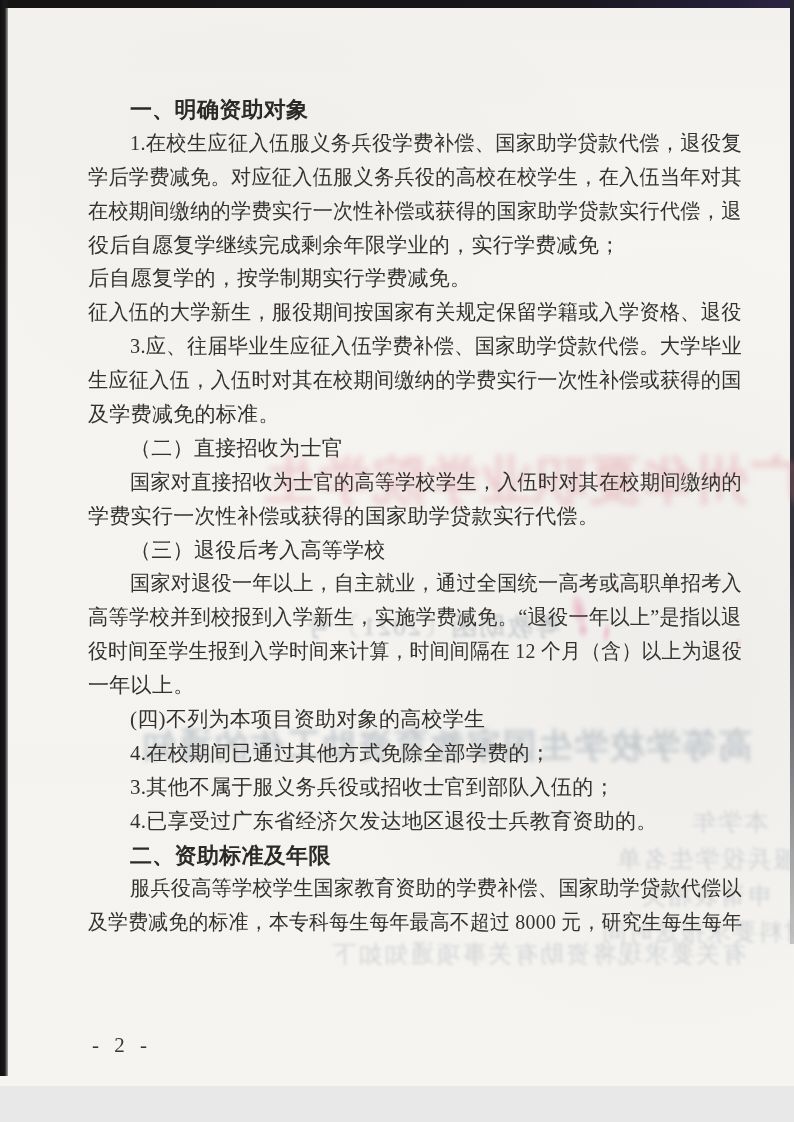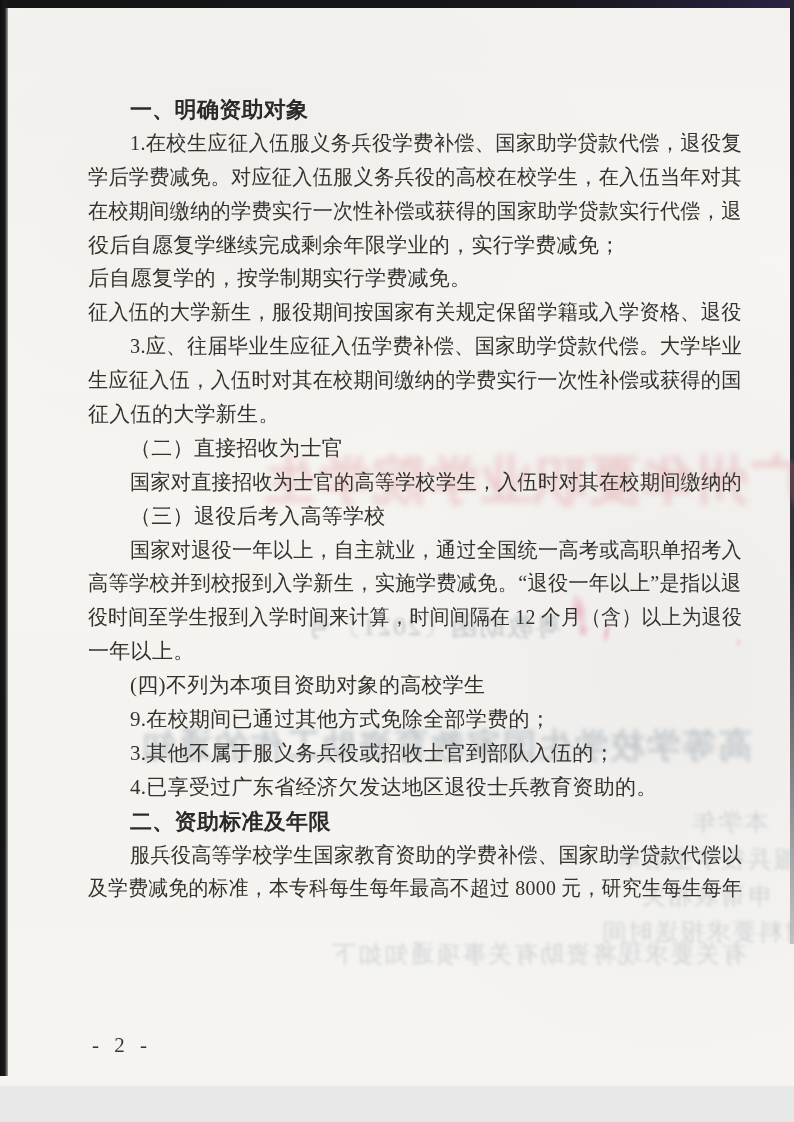--- a/index.html
+++ b/index.html
@@ -54,30 +54,31 @@
   <div id="doc">
       <div class="line ind b"><span class="txt">一、明确资助对象</span></div>
       <div class="line ind fit"><span class="txt" style="transform: scaleX(0.9653);">1.在校生应征入伍服义务兵役学费补偿、国家助学贷款代偿，退役复</span></div>
       <div class="line fit"><span class="txt" style="transform: scaleX(0.958944);">学后学费减免。对应征入伍服义务兵役的高校在校学生，在入伍当年对其</span></div>
       <div class="line fit"><span class="txt" style="transform: scaleX(0.958944);">在校期间缴纳的学费实行一次性补偿或获得的国家助学贷款实行代偿，退</span></div>
       <div class="line"><span class="txt">役后自愿复学继续完成剩余年限学业的，实行学费减免；</span></div>
       <div class="line"><span class="txt">后自愿复学的，按学制期实行学费减免。</span></div>
       <div class="line fit"><span class="txt" style="transform: scaleX(0.958944);">征入伍的大学新生，服役期间按国家有关规定保留学籍或入学资格、退役</span></div>
       <div class="line ind fit"><span class="txt" style="transform: scaleX(0.9653);">3.应、往届毕业生应征入伍学费补偿、国家助学贷款代偿。大学毕业</span></div>
       <div class="line fit"><span class="txt" style="transform: scaleX(0.958944);">生应征入伍，入伍时对其在校期间缴纳的学费实行一次性补偿或获得的国</span></div>
-      <div class="line"><span class="txt">征入伍的大学新生。</span></div>
+      <div class="line"><span class="txt">及学费减免的标准。</span></div>
       <div class="line ind"><span class="txt">（二）直接招收为士官</span></div>
       <div class="line ind fit"><span class="txt" style="transform: scaleX(0.957746);">国家对直接招收为士官的高等学校学生，入伍时对其在校期间缴纳的</span></div>
+      <div class="line"><span class="txt">学费实行一次性补偿或获得的国家助学贷款实行代偿。</span></div>
       <div class="line ind"><span class="txt">（三）退役后考入高等学校</span></div>
       <div class="line ind fit"><span class="txt" style="transform: scaleX(0.957746);">国家对退役一年以上，自主就业，通过全国统一高考或高职单招考入</span></div>
       <div class="line fit"><span class="txt" style="transform: scaleX(0.961765);">高等学校并到校报到入学新生，实施学费减免。“退役一年以上”是指以退</span></div>
       <div class="line fit"><span class="txt" style="transform: scaleX(0.943723);">役时间至学生报到入学时间来计算，时间间隔在 12 个月（含）以上为退役</span></div>
       <div class="line"><span class="txt">一年以上。</span></div>
       <div class="line ind"><span class="txt">(四)不列为本项目资助对象的高校学生</span></div>
-      <div class="line ind"><span class="txt">9.在校期间已通过其他方式免除全部学费的；</span></div>
+      <div class="line ind"><span class="txt">4.在校期间已通过其他方式免除全部学费的；</span></div>
       <div class="line ind"><span class="txt">3.其他不属于服义务兵役或招收士官到部队入伍的；</span></div>
       <div class="line ind"><span class="txt">4.已享受过广东省经济欠发达地区退役士兵教育资助的。</span></div>
       <div class="line ind b"><span class="txt">二、资助标准及年限</span></div>
       <div class="line ind fit"><span class="txt" style="transform: scaleX(0.957746);">服兵役高等学校学生国家教育资助的学费补偿、国家助学贷款代偿以</span></div>
       <div class="line fit"><span class="txt" style="transform: scaleX(0.943723);">及学费减免的标准，本专科每生每年最高不超过 8000 元，研究生每生每年</span></div>
     </div>
 
   <div id="page-number">- 2 -</div>
 </div>
 

